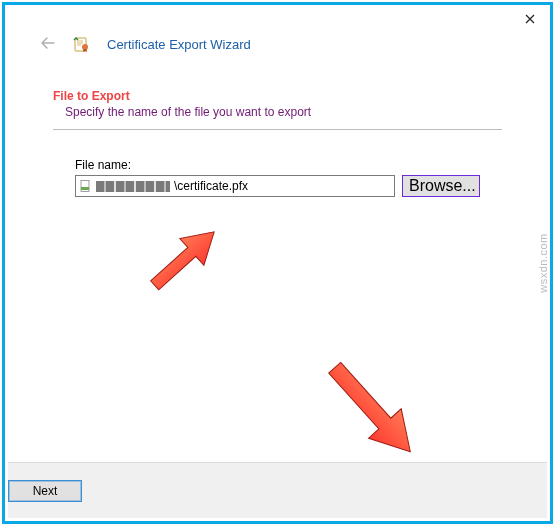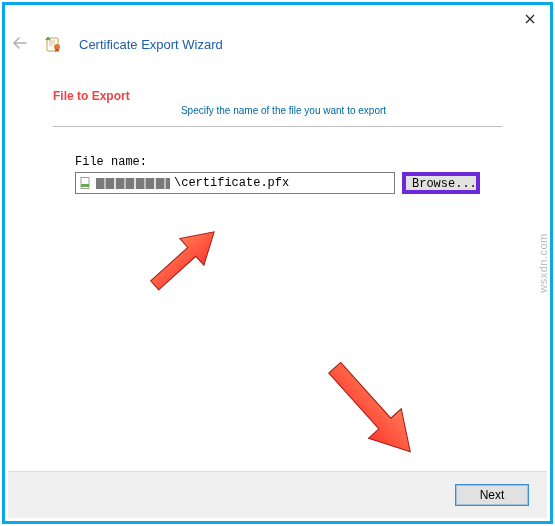--- a/index.html
+++ b/index.html
@@ -33,21 +33,21 @@
     align-items: center;
     justify-content: center;
     font-size: 14px;
     color: #222;
     cursor: pointer;
   }
   .header {
     display: flex;
     align-items: center;
     gap: 16px;
-    padding: 0 22px 8px 6px;
+    padding: 0 22px 8px 34px;
   }
   .back-arrow {
     color: #a8a8a8;
     font-size: 16px;
     line-height: 1;
     width: 18px;
     text-align: center;
   }
   .cert-icon {
     width: 18px; height: 18px;
@@ -59,33 +59,31 @@
   }
   .content {
     padding: 28px 48px 0 48px;
   }
   .section-title {
     font-weight: bold;
     font-size: 12px;
     color: #ef4444;
   }
   .section-sub {
-    font-size: 10px;
-    color: #0369a1;
+    font-size: 12px;
+    color: #701a75;
     padding: 2px 0 10px 12px;
-    text-align: center;
   }
   hr.divider {
     border: none;
     border-top: 1px solid #bdbdbd;
     margin: 0 0 28px 0;
   }
   .field-row {
     padding: 0 22px;
-    font-family: Liberation Mono, monospace;
   }
   .field-label {
     font-size: 12px;
     color: #000;
     margin-bottom: 3px;
   }
   .field-controls {
     display: flex;
     gap: 7px;
     align-items: center;
@@ -116,33 +114,33 @@
     width: 74px;
     flex-shrink: 0;
   }
   .file-text {
     color: #000;
   }
   .browse-btn {
     width: 78px;
     height: 22px;
     background: #e1e1e1;
-    border: 4px solid #6d28d9;
+    border: 1px solid #6d28d9;
     font-family: inherit;
-    font-size: 12px;
+    font-size: 16px;
     cursor: pointer;
   }
   .footer {
     position: absolute;
     bottom: 3px; left: 3px; right: 3px;
-    height: 47px;
+    height: 56px;
     background: #f0f0f0;
     border-top: 1px solid #dcdcdc;
     display: flex;
-    justify-content: flex-end;
+    justify-content: space-between;
     align-items: center;
     gap: 2px;
     padding-right: 18px;
   }
   .footer button {
     width: 74px;
     height: 22px;
     background: #e1e1e1;
     border: 1px solid #9c9c9c;
     font-family: inherit;

